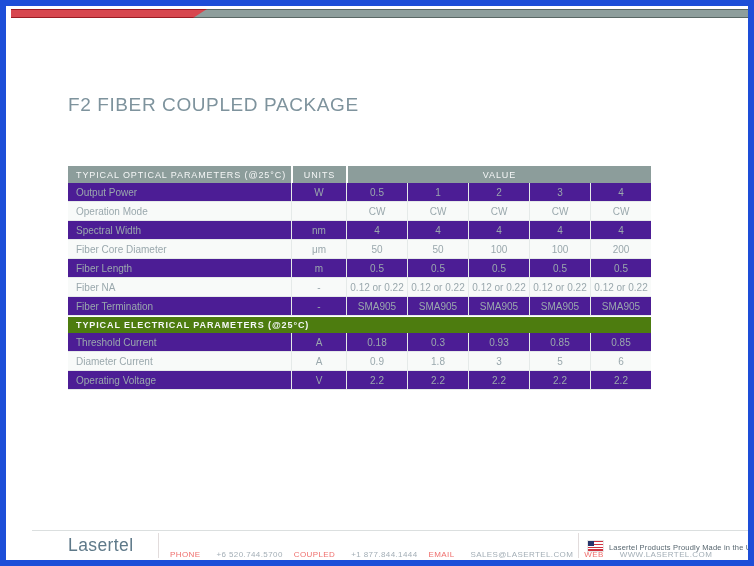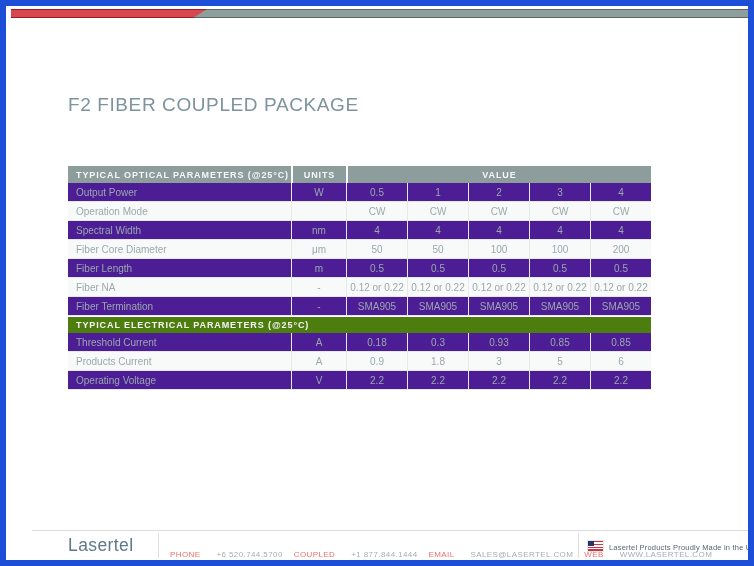--- a/index.html
+++ b/index.html
@@ -30,21 +30,21 @@
   }
   .page-subtitle {
     position:absolute; left:62px; top:117px;
     font-size:19px; color:#e2242b; letter-spacing:0.4px; font-weight:400;margin-top:44px;
   }
 
   
   .ptable { position:absolute; left:62px; top:160px; width:583px; }
   .thead { display:flex; height:17px; }
   .hcell {
-    background:#8c9d9b; color:#f5f7f7; font-size:9px; font-weight:bold;
+    background:#8c9d9b; color:#f5f7f7; font-size:9px; font-weight:normal;
     letter-spacing:0.9px; display:flex; align-items:center; justify-content:center;
     height:17px;
   }
   .hcell.c-param { width:223px; justify-content:flex-start; padding-left:8px; margin-right:2px; }
   .hcell.c-units { width:53px; margin-right:2px; }
   .hcell.c-value { flex:1; }
   .section-bar {
     background:#4d7c0f; color:#f5f7f7; font-size:9px; font-weight:bold;
     letter-spacing:0.9px; height:16px; display:flex; align-items:center;
     padding-left:8px; margin-top:1px;
@@ -174,21 +174,21 @@
       <div class="trow">
         <div class="cell c-param">Threshold Current</div>
         <div class="cell c-units">A</div>
         <div class="cell c-val">0.18</div>
         <div class="cell c-val">0.3</div>
         <div class="cell c-val">0.93</div>
         <div class="cell c-val">0.85</div>
         <div class="cell c-val">0.85</div>
       </div>
       <div class="trow alt">
-        <div class="cell c-param">Products Current</div>
+        <div class="cell c-param">Diameter Current</div>
         <div class="cell c-units">A</div>
         <div class="cell c-val">0.9</div>
         <div class="cell c-val">1.8</div>
         <div class="cell c-val">3</div>
         <div class="cell c-val">5</div>
         <div class="cell c-val">6</div>
       </div>
       <div class="trow">
         <div class="cell c-param">Operating Voltage</div>
         <div class="cell c-units">V</div>

